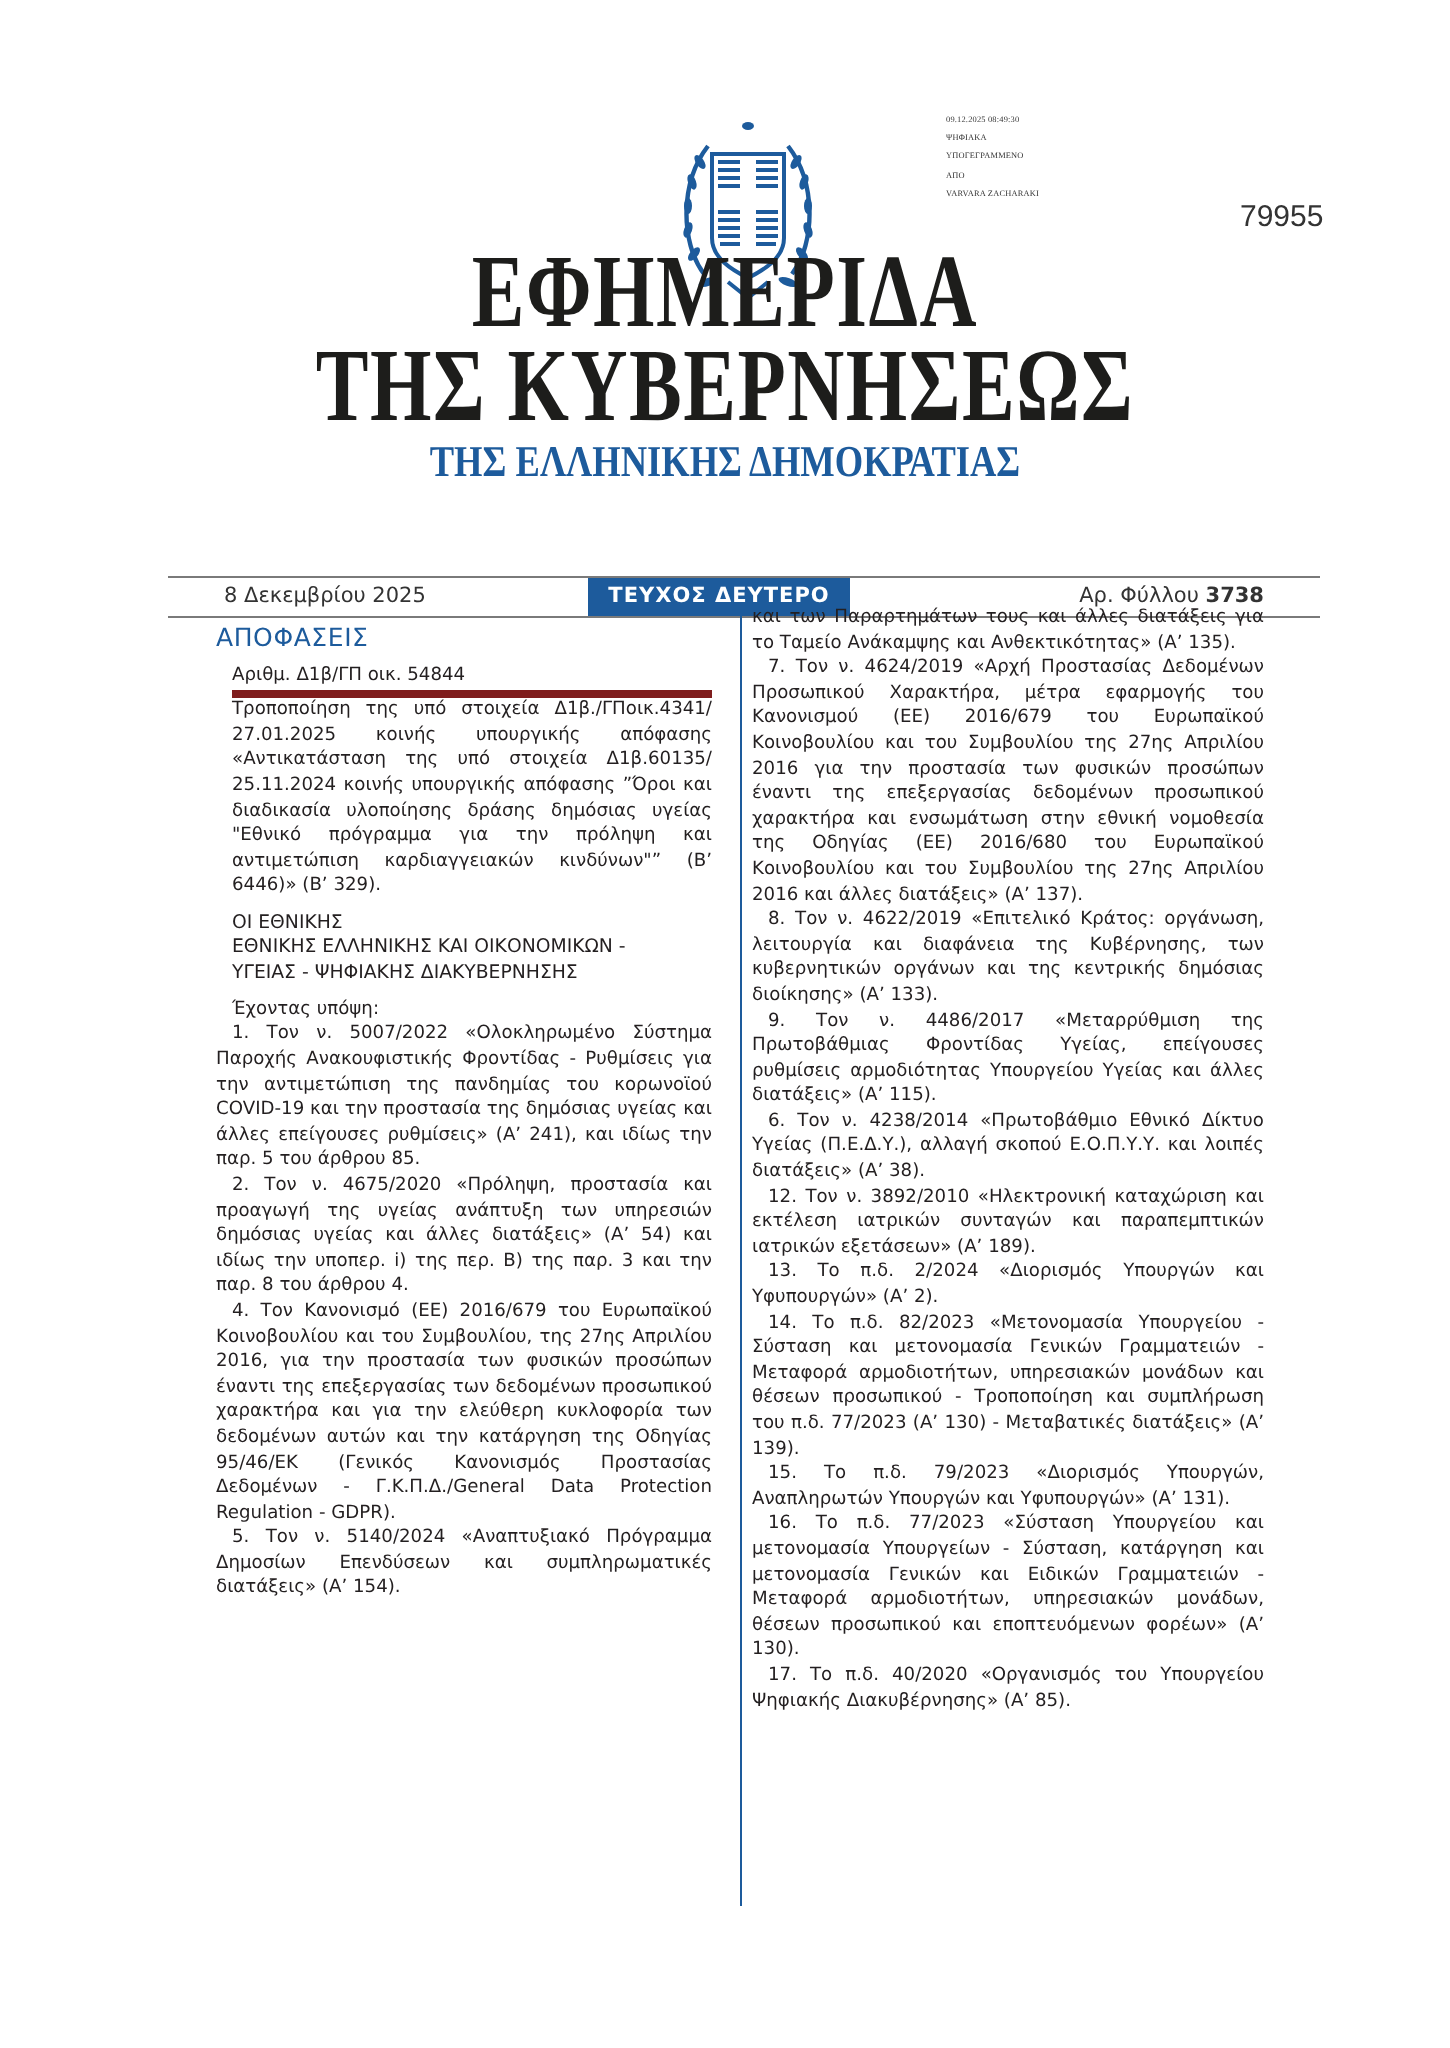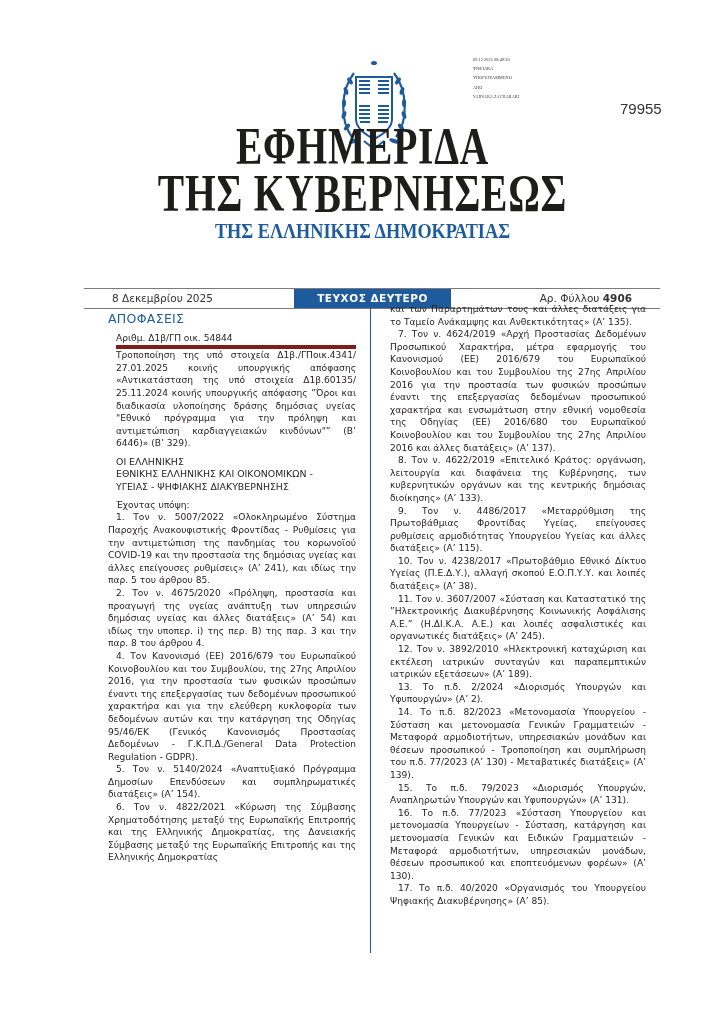--- a/index.html
+++ b/index.html
@@ -8,27 +8,27 @@
   .emblem { position: absolute; left: 338px; top: 57px; width: 72px; height: 104px; }
   .signature { position: absolute; left: 473px; top: 55px; font-family: "Liberation Serif", serif; font-size: 4.2px; line-height: 9.2px; color: #333; letter-spacing: 0.1px; }
   .page-number { position: absolute; left: 620px; top: 100px; font-family: "Liberation Sans", sans-serif; font-size: 15px; color: #333; }
 
   .masthead-1 { position: absolute; left: 0; width: 725px; top: 119px; text-align: center; font-family: "Liberation Serif", serif; font-weight: bold; font-size: 52px; line-height: 56px; color: #1d1d1b; transform: scaleX(0.76); transform-origin: center; letter-spacing: 1px; }
   .masthead-2 { position: absolute; left: 0; width: 725px; top: 166px; text-align: center; font-family: "Liberation Serif", serif; font-weight: bold; font-size: 52px; line-height: 56px; color: #1d1d1b; transform: scaleX(0.76); transform-origin: center; letter-spacing: 1px; }
   .masthead-3 { position: absolute; left: 0; width: 725px; top: 218px; text-align: center; font-family: "Liberation Serif", serif; font-weight: bold; font-size: 22px; line-height: 26px; color: #1d5b9c; transform: scaleX(0.83); transform-origin: center; }
 
   .issue-bar { position: absolute; left: 84px; top: 268px; width: 576px; height: 19px; border-top: 1px solid #7a7a7a; border-bottom: 1px solid #7a7a7a; margin-top: 20px; }
   .issue-date { position: absolute; left: 28px; top: 1px; font-size: 10.5px; line-height: 17px; color: #333; }
-  .issue-series { position: absolute; left: 210px; top: 0; width: 157px; height: 19px; background: #1d5b9c; color: #ffffff; font-size: 10.5px; line-height: 19px; text-align: center; font-weight: bold; letter-spacing: 0.5px; }
+  .issue-series { position: absolute; left: 210px; top: 0; width: 131px; height: 19px; background: #1d5b9c; color: #ffffff; font-size: 10.5px; line-height: 19px; text-align: center; font-weight: bold; letter-spacing: 0.5px; }
   .issue-sheet { position: absolute; right: 28px; top: 1px; font-size: 10.5px; line-height: 17px; color: #333; }
   .issue-sheet b { font-weight: bold; }
 
   .col { position: absolute; font-size: 9.1px; line-height: 12.6px; color: #231f20; text-align: justify; }
   .col-left { left: 108px; top: 313px; width: 248px; }
-  .col-right { left: 370px; top: 303px; width: 256px; border-left: 1px solid #1d5b9c; padding-left: 19px; height: 650px; }
+  .col-right { left: 370px; top: 303px; width: 256px; border-left: 1px solid #1d5b9c; padding-left: 5px; height: 650px; }
 
   .section-title { font-weight: normal; font-size: 12.5px; color: #1d5b9c; margin: 0 0 6px 0; letter-spacing: 0.3px; }
   .decision-no { font-size: 9.1px; margin: 0 0 0 8px; border-bottom: 4px solid #7f1d1d; padding-bottom: 1px; }
   .decision-title { font-weight: normal; margin: 0 0 6px 8px; }
   .ministers { margin: 6px 0 6px 8px; font-size: 9.4px; line-height: 12.3px; }
   .p { margin: 0; text-indent: 8px; }
   .p-first { margin: 0; text-indent: 0; }
 </style>
 </head>
 <body>
@@ -91,46 +91,44 @@
 
 <div class="page-number">79955</div>
 
 <div class="masthead-1">ΕΦΗΜΕΡΙΔΑ</div>
 <div class="masthead-2">ΤΗΣ ΚΥΒΕΡΝΗΣΕΩΣ</div>
 <div class="masthead-3">ΤΗΣ ΕΛΛΗΝΙΚΗΣ ΔΗΜΟΚΡΑΤΙΑΣ</div>
 
 <div class="issue-bar">
   <span class="issue-date">8 Δεκεμβρίου 2025</span>
   <span class="issue-series">ΤΕΥΧΟΣ ΔΕΥΤΕΡΟ</span>
-  <span class="issue-sheet"><span>Αρ. Φύλλου</span> <b>4906</b></span>
+  <span class="issue-sheet"><span>Αρ. Φύλλου</span> <b>3738</b></span>
 </div>
 
 <div class="col col-left">
   <div class="section-title">ΑΠΟΦΑΣΕΙΣ</div>
   <div class="decision-no">Αριθμ. Δ1β/ΓΠ οικ. 54844</div>
   <div class="decision-title">Τροποποίηση της υπό στοιχεία Δ1β./ΓΠοικ.4341/ 27.01.2025 κοινής υπουργικής απόφασης «Αντικατάσταση της υπό στοιχεία Δ1β.60135/ 25.11.2024 κοινής υπουργικής απόφασης ”Όροι και διαδικασία υλοποίησης δράσης δημόσιας υγείας "Εθνικό πρόγραμμα για την πρόληψη και αντιμετώπιση καρδιαγγειακών κινδύνων"” (Β’ 6446)» (Β’ 329).</div>
   <div class="ministers">
-    <div>ΟΙ ΕΛΛΗΝΙΚΗΣ</div>
+    <div>ΟΙ ΕΘΝΙΚΗΣ</div>
     <div>ΕΘΝΙΚΗΣ ΕΛΛΗΝΙΚΗΣ ΚΑΙ ΟΙΚΟΝΟΜΙΚΩΝ -</div>
     <div>ΥΓΕΙΑΣ - ΨΗΦΙΑΚΗΣ ΔΙΑΚΥΒΕΡΝΗΣΗΣ</div>
   </div>
   <p class="p">Έχοντας υπόψη:</p>
   <p class="p">1. Τον ν. 5007/2022 «Ολοκληρωμένο Σύστημα Παροχής Ανακουφιστικής Φροντίδας - Ρυθμίσεις για την αντιμετώπιση της πανδημίας του κορωνοϊού COVID-19 και την προστασία της δημόσιας υγείας και άλλες επείγουσες ρυθμίσεις» (Α’ 241), και ιδίως την παρ. 5 του άρθρου 85.</p>
   <p class="p">2. Τον ν. 4675/2020 «Πρόληψη, προστασία και προαγωγή της υγείας ανάπτυξη των υπηρεσιών δημόσιας υγείας και άλλες διατάξεις» (Α’ 54) και ιδίως την υποπερ. i) της περ. Β) της παρ. 3 και την παρ. 8 του άρθρου 4.</p>
   <p class="p">4. Τον Κανονισμό (ΕΕ) 2016/679 του Ευρωπαϊκού Κοινοβουλίου και του Συμβουλίου, της 27ης Απριλίου 2016, για την προστασία των φυσικών προσώπων έναντι της επεξεργασίας των δεδομένων προσωπικού χαρακτήρα και για την ελεύθερη κυκλοφορία των δεδομένων αυτών και την κατάργηση της Οδηγίας 95/46/ΕΚ (Γενικός Κανονισμός Προστασίας Δεδομένων - Γ.Κ.Π.Δ./General Data Protection Regulation - GDPR).</p>
   <p class="p">5. Τον ν. 5140/2024 «Αναπτυξιακό Πρόγραμμα Δημοσίων Επενδύσεων και συμπληρωματικές διατάξεις» (Α’ 154).</p>
-  <p class="p">6. Τον ν. 4822/2021 «Κύρωση της Σύμβασης Χρηματοδότησης μεταξύ της Ευρωπαϊκής Επιτροπής και της Ελληνικής Δημοκρατίας, της Δανειακής Σύμβασης μεταξύ της Ευρωπαϊκής Επιτροπής και της Ελληνικής Δημοκρατίας</p>
 </div>
 
 <div class="col col-right">
   <p class="p-first">και των Παραρτημάτων τους και άλλες διατάξεις για το Ταμείο Ανάκαμψης και Ανθεκτικότητας» (Α’ 135).</p>
   <p class="p">7. Τον ν. 4624/2019 «Αρχή Προστασίας Δεδομένων Προσωπικού Χαρακτήρα, μέτρα εφαρμογής του Κανονισμού (ΕΕ) 2016/679 του Ευρωπαϊκού Κοινοβουλίου και του Συμβουλίου της 27ης Απριλίου 2016 για την προστασία των φυσικών προσώπων έναντι της επεξεργασίας δεδομένων προσωπικού χαρακτήρα και ενσωμάτωση στην εθνική νομοθεσία της Οδηγίας (ΕΕ) 2016/680 του Ευρωπαϊκού Κοινοβουλίου και του Συμβουλίου της 27ης Απριλίου 2016 και άλλες διατάξεις» (Α’ 137).</p>
   <p class="p">8. Τον ν. 4622/2019 «Επιτελικό Κράτος: οργάνωση, λειτουργία και διαφάνεια της Κυβέρνησης, των κυβερνητικών οργάνων και της κεντρικής δημόσιας διοίκησης» (Α’ 133).</p>
   <p class="p">9. Τον ν. 4486/2017 «Μεταρρύθμιση της Πρωτοβάθμιας Φροντίδας Υγείας, επείγουσες ρυθμίσεις αρμοδιότητας Υπουργείου Υγείας και άλλες διατάξεις» (Α’ 115).</p>
-  <p class="p">10. Τον ν. 4238/2017 «Πρωτοβάθμιο Εθνικό Δίκτυο Υγείας (Π.Ε.Δ.Υ.), αλλαγή σκοπού Ε.Ο.Π.Υ.Υ. και λοιπές διατάξεις» (Α’ 38).</p>
-  <p class="p">11. Τον ν. 3607/2007 «Σύσταση και Καταστατικό της ”Ηλεκτρονικής Διακυβέρνησης Κοινωνικής Ασφάλισης Α.Ε.” (Η.ΔΙ.Κ.Α. Α.Ε.) και λοιπές ασφαλιστικές και οργανωτικές διατάξεις» (Α’ 245).</p>
+  <p class="p">6. Τον ν. 4238/2014 «Πρωτοβάθμιο Εθνικό Δίκτυο Υγείας (Π.Ε.Δ.Υ.), αλλαγή σκοπού Ε.Ο.Π.Υ.Υ. και λοιπές διατάξεις» (Α’ 38).</p>
   <p class="p">12. Τον ν. 3892/2010 «Ηλεκτρονική καταχώριση και εκτέλεση ιατρικών συνταγών και παραπεμπτικών ιατρικών εξετάσεων» (Α’ 189).</p>
   <p class="p">13. Το π.δ. 2/2024 «Διορισμός Υπουργών και Υφυπουργών» (Α’ 2).</p>
   <p class="p">14. Το π.δ. 82/2023 «Μετονομασία Υπουργείου - Σύσταση και μετονομασία Γενικών Γραμματειών - Μεταφορά αρμοδιοτήτων, υπηρεσιακών μονάδων και θέσεων προσωπικού - Τροποποίηση και συμπλήρωση του π.δ. 77/2023 (Α’ 130) - Μεταβατικές διατάξεις» (Α’ 139).</p>
   <p class="p">15. Το π.δ. 79/2023 «Διορισμός Υπουργών, Αναπληρωτών Υπουργών και Υφυπουργών» (Α’ 131).</p>
   <p class="p">16. Το π.δ. 77/2023 «Σύσταση Υπουργείου και μετονομασία Υπουργείων - Σύσταση, κατάργηση και μετονομασία Γενικών και Ειδικών Γραμματειών - Μεταφορά αρμοδιοτήτων, υπηρεσιακών μονάδων, θέσεων προσωπικού και εποπτευόμενων φορέων» (Α’ 130).</p>
   <p class="p">17. Το π.δ. 40/2020 «Οργανισμός του Υπουργείου Ψηφιακής Διακυβέρνησης» (Α’ 85).</p>
 </div>
 
 </body></html>

